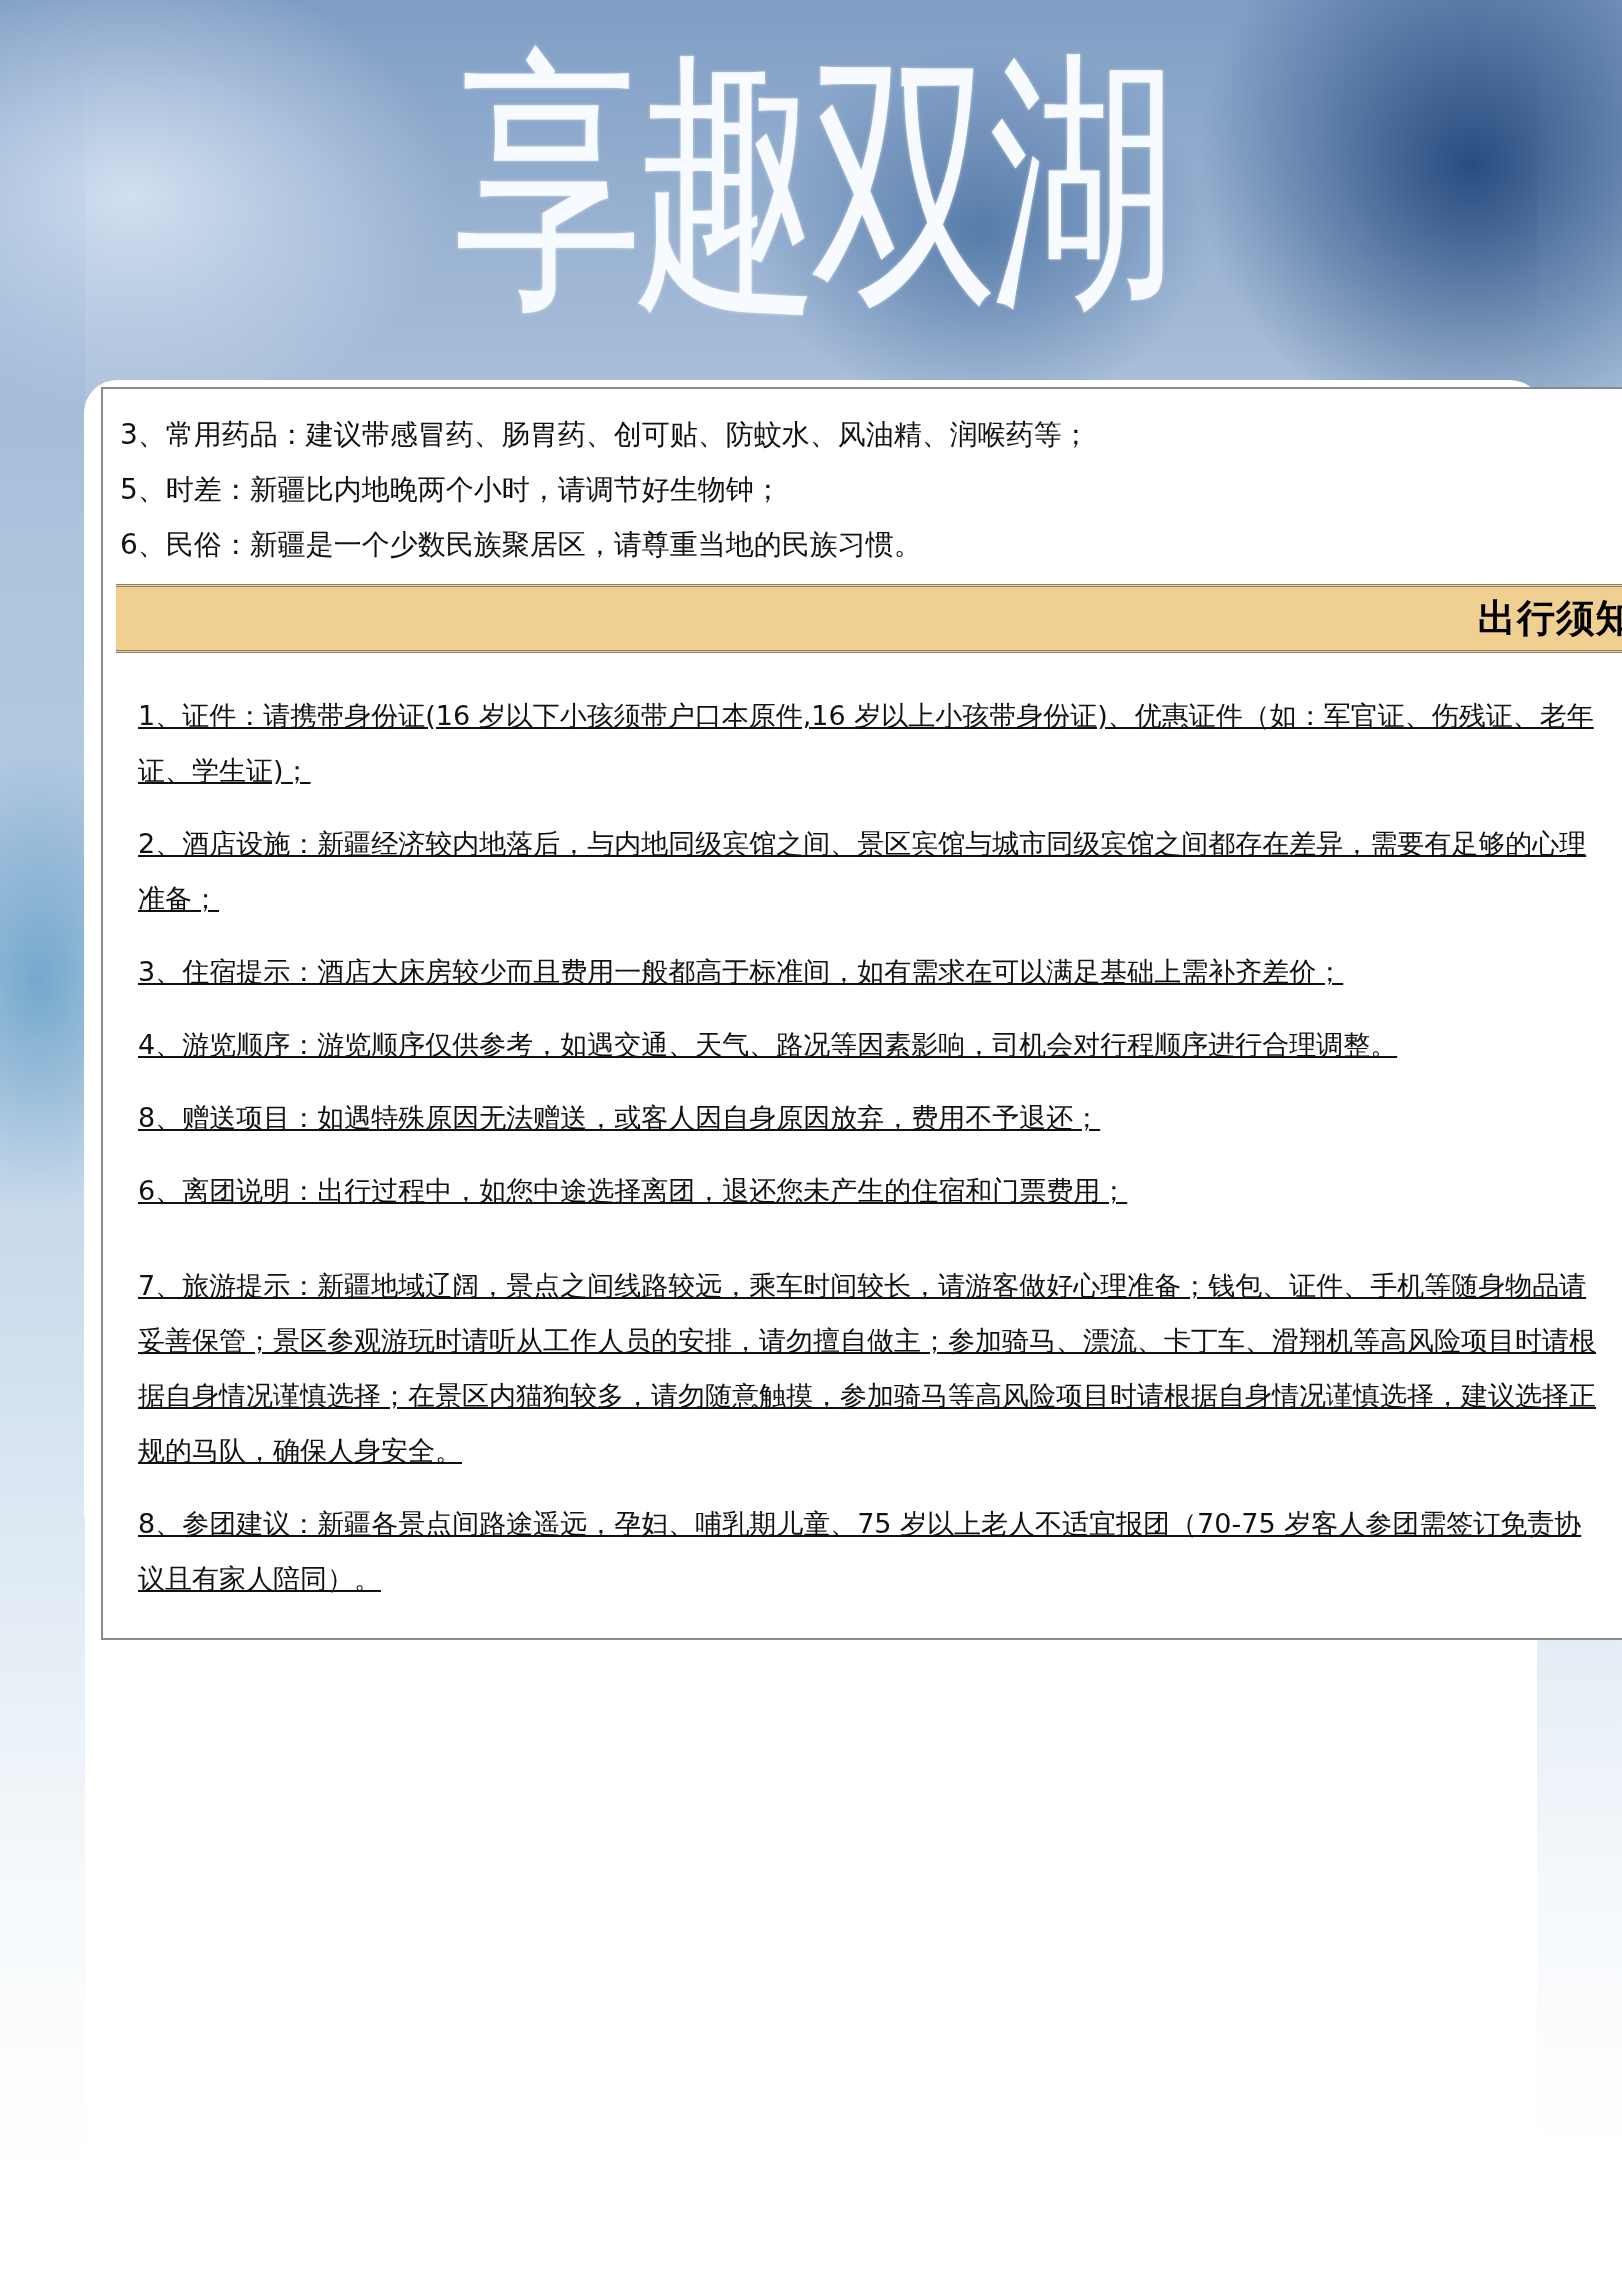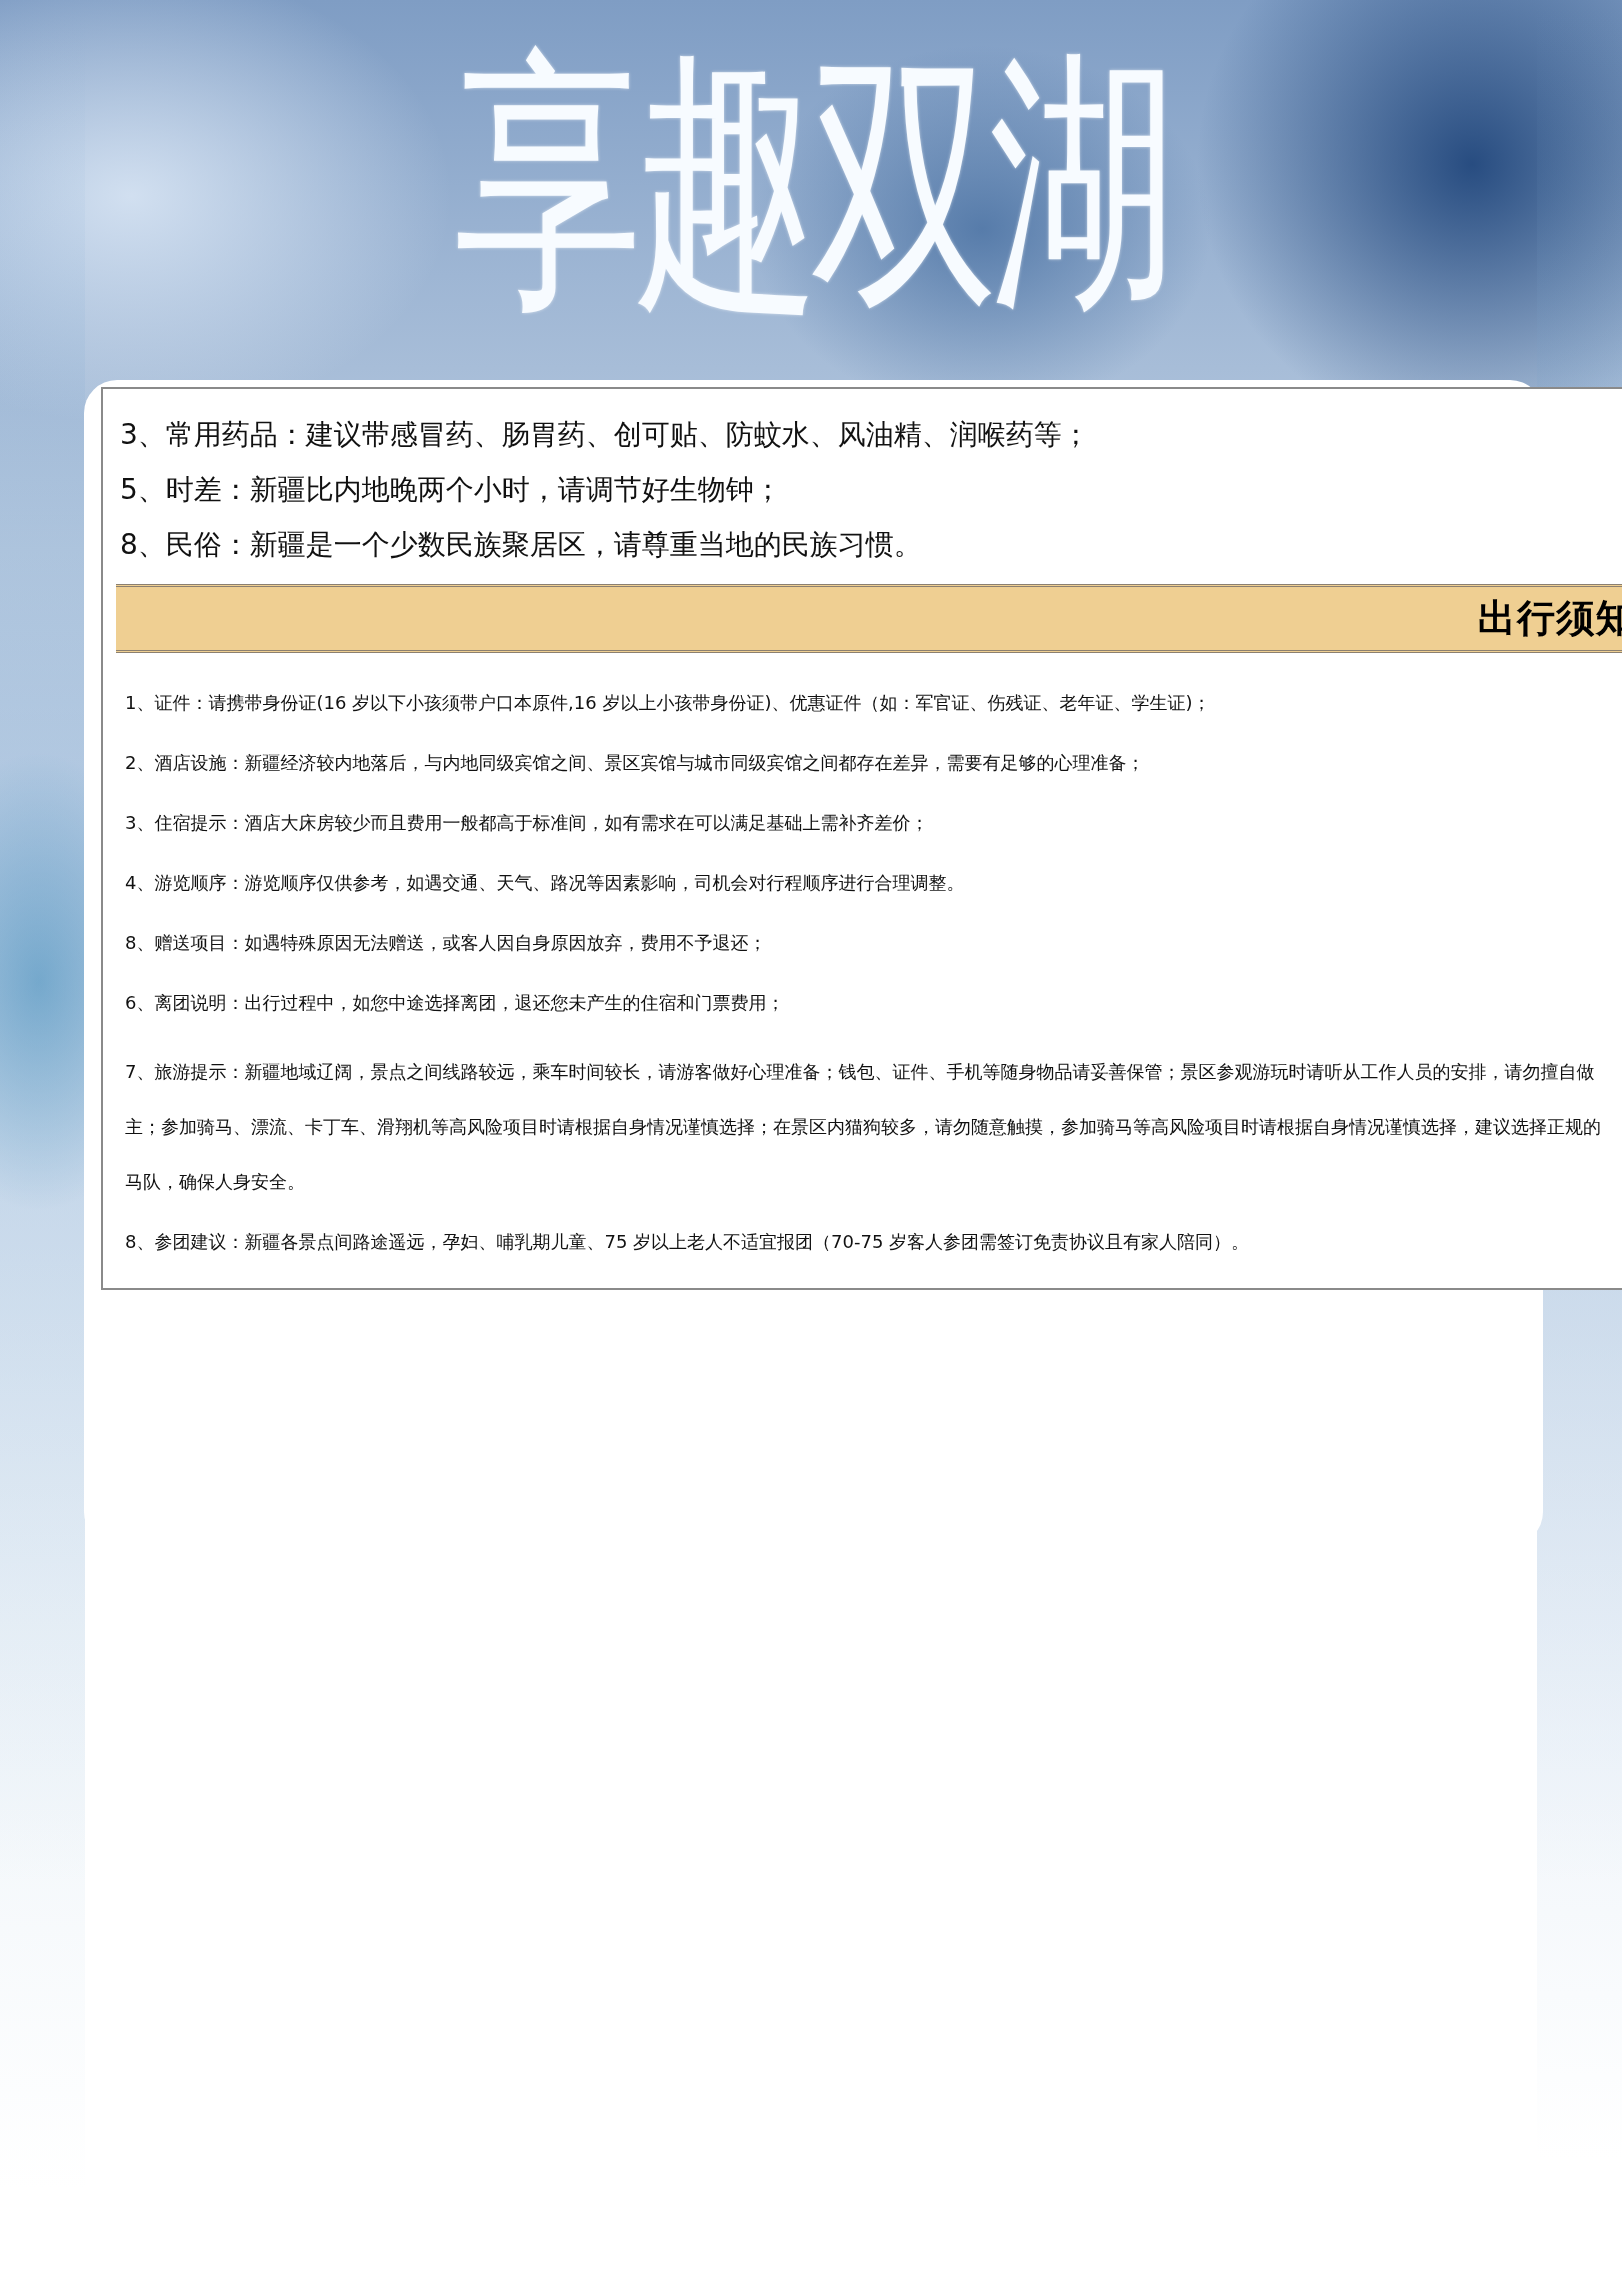--- a/index.html
+++ b/index.html
@@ -78,44 +78,45 @@
     display: flex; align-items: center; justify-content: flex-end; margin-left: 13px;
   }
   .heading-bar span {
     font-size: 38px;
     font-weight: bold;
     color: #000000;
     letter-spacing: 1.3px;
   }
   .block2 { padding: 17px 11.8px 14.4px 17px; }
   .block2 p {
-    margin: 5px;
-    font-size: 18px;
+    margin: 18px;
+    font-size: 27px;
     line-height: 55px;
     color: #111111;
+    text-decoration: underline;
   }
   .gap { height: 3.9px; }
 </style>
 </head>
 <body>
 
 <div class="bg"></div>
 <div class="bg-side-left"></div>
 <div class="bg-side-right"></div>
 <div class="bg-center-white"></div>
 
 <div class="hero-title">享趣双湖</div>
 
 <div class="card"></div>
 
 <div class="frame">
   <div class="block">
     <p>3、常用药品：建议带感冒药、肠胃药、创可贴、防蚊水、风油精、润喉药等；</p>
     <p>5、时差：新疆比内地晚两个小时，请调节好生物钟；</p>
-    <p>8、民俗：新疆是一个少数民族聚居区，请尊重当地的民族习惯。</p>
+    <p>6、民俗：新疆是一个少数民族聚居区，请尊重当地的民族习惯。</p>
   </div>
 
   <div class="heading-bar">
     <span>出行须知</span>
   </div>
 
   <div class="block2">
     <p>1、证件：请携带身份证(16 岁以下小孩须带户口本原件,16 岁以上小孩带身份证)、优惠证件（如：军官证、伤残证、老年证、学生证)；</p>
     <p>2、酒店设施：新疆经济较内地落后，与内地同级宾馆之间、景区宾馆与城市同级宾馆之间都存在差异，需要有足够的心理准备；</p>
     <p>3、住宿提示：酒店大床房较少而且费用一般都高于标准间，如有需求在可以满足基础上需补齐差价；</p>

